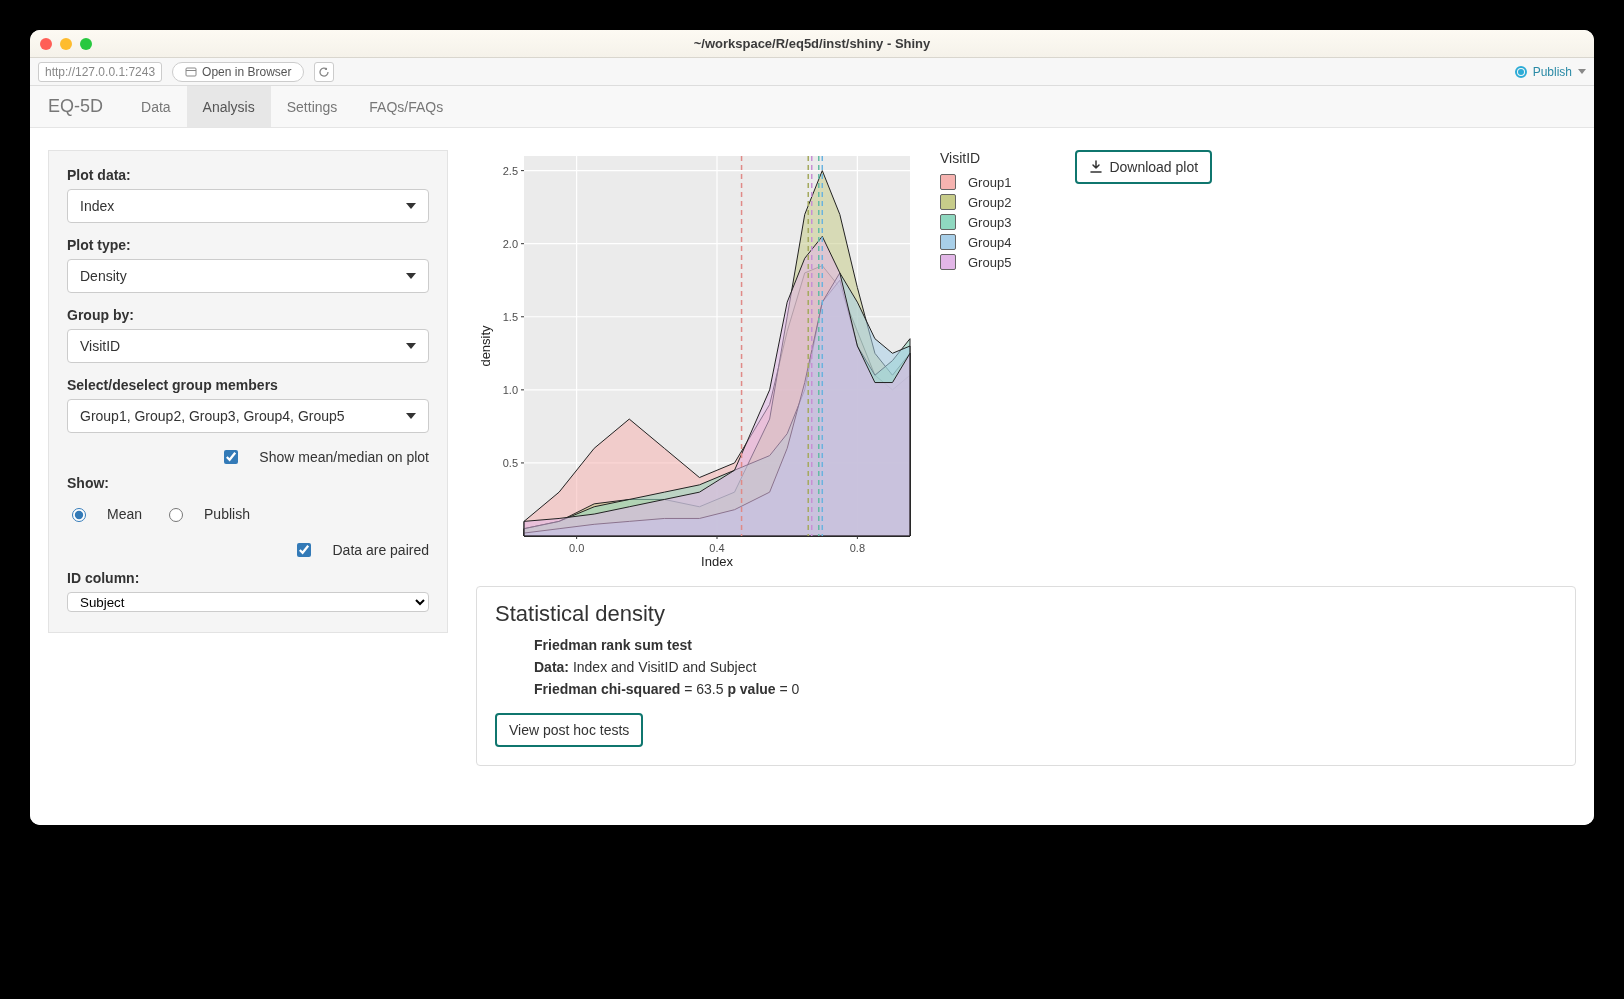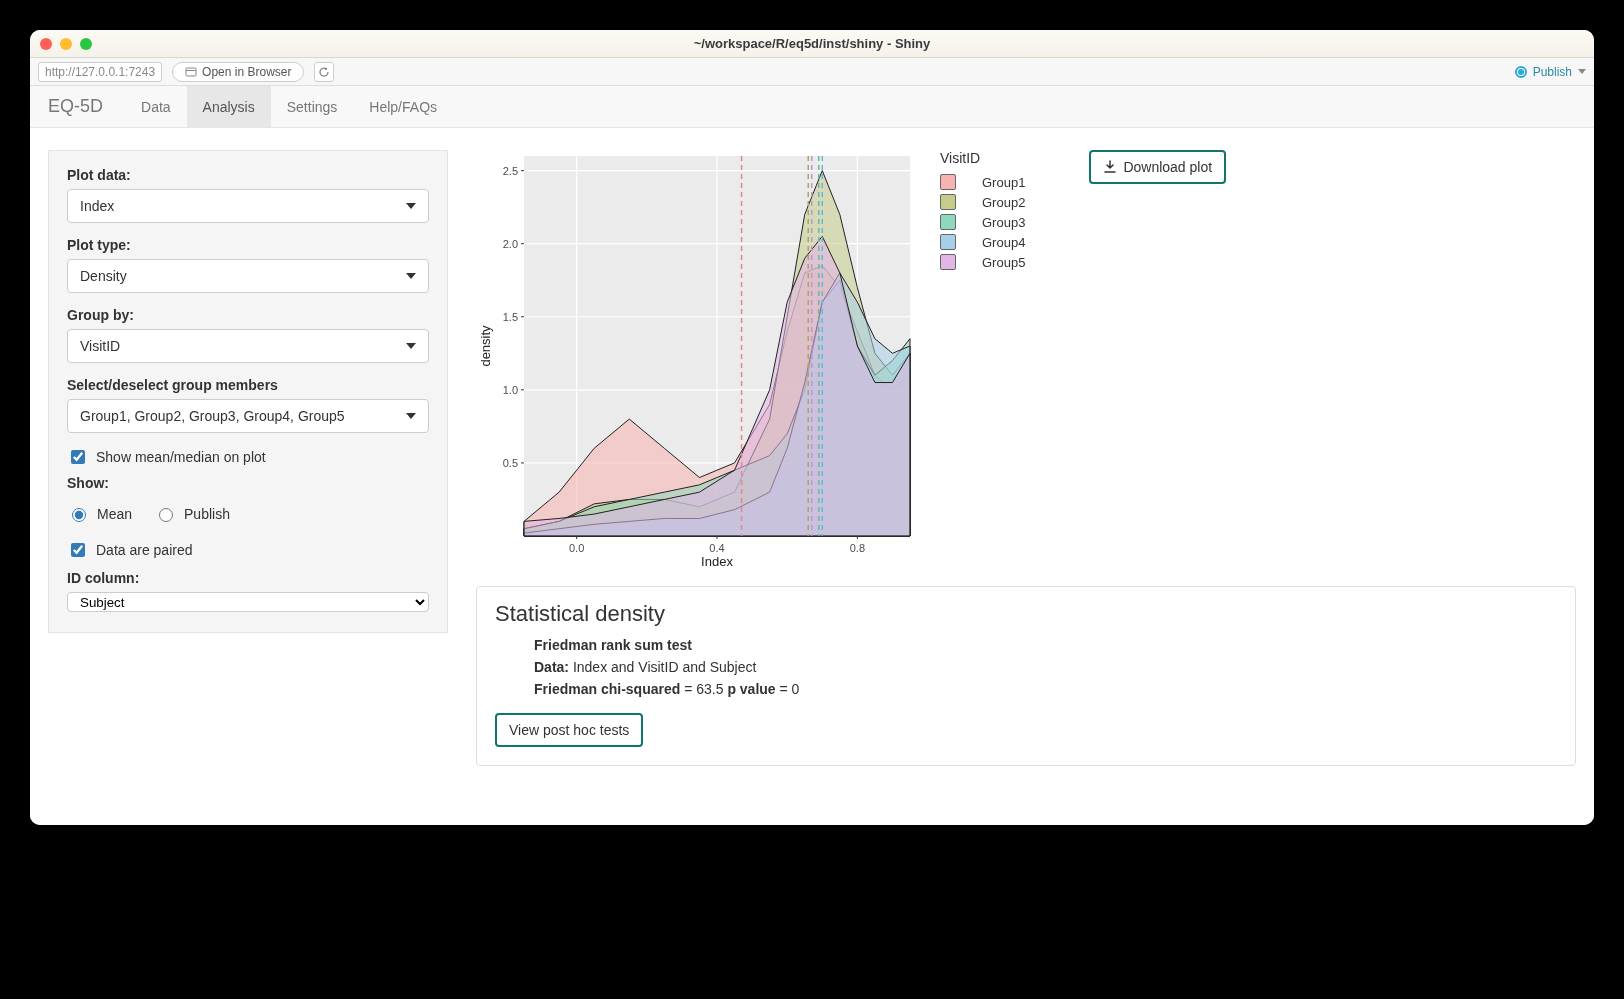--- a/index.html
+++ b/index.html
@@ -22,34 +22,34 @@
   .brand { font-size:18px; font-weight:400; color:#777; margin-right:22px; }
   .nav-tab { padding:0 16px; height:100%; display:flex; align-items:center; color:#777; cursor:pointer; }
   .nav-tab.active { background:#e7e7e7; color:#555; }
   .body { flex:1; display:flex; gap:28px; padding:22px 18px 22px 18px; overflow:auto; background:#fff; }
   .sidebar { width:400px; }
   .well { border:1px solid #e3e3e3; border-radius:0; background:#f5f5f5; padding:16px 18px 20px; }
   .form-label { font-weight:700; display:block; margin-bottom:6px; }
   .form-control, .fake-select { width:100%; height:34px; background:#fff; border:1px solid #ccc; border-radius:4px; padding:0 30px 0 12px; display:flex; align-items:center; position:relative; }
   .fake-select .caret, .fake-dd .caret { position:absolute; right:12px; top:50%; transform:translateY(-50%); border-left:5px solid transparent; border-right:5px solid transparent; border-top:6px solid #333; }
   .form-group { margin-bottom:14px; }
-  .checkbox, .radio { display:flex; align-items:center; gap:8px; margin:8px 0; }
+  .checkbox, .radio { display:flex; align-items:center; gap:18px; margin:8px 0;justify-content:flex-end; }
   .radio-row { display:flex; gap:22px; }
   input[type=checkbox], input[type=radio] { accent-color:#337ab7; width:14px; height:14px; }
   .main { flex:1; display:flex; flex-direction:column; }
   .plotwrap { display:flex; align-items:flex-start; gap:24px; }
   .plot-svg { width:440px; height:422px; }
   .btn { display:inline-flex; align-items:center; gap:6px; border:2px solid #0f766e; border-radius:4px; background:#fff; padding:7px 12px; cursor:pointer; font-size:14px; color:#333; }
   .stat-panel { margin-top:14px; border:1px solid #ddd; border-radius:4px; padding:14px 18px 18px; }
   .stat-panel h3 { margin:0 0 10px 0; font-size:22px; font-weight:500; color:#333; }
   .stat-line { margin:6px 0; font-size:14px;padding-left:39px; }
   .stat-line b { font-weight:700; }
   .legend { font-size:13px; }
   .legend-title { font-weight:400; margin-bottom:6px; font-size:14px; }
-  .legend-row { display:flex; align-items:center; gap:26px; padding:2px 0; }
+  .legend-row { display:flex; align-items:center; gap:12px; padding:2px 0; }
   .swatch { width:16px; height:16px; border:1px solid #666; border-radius:2px; }
   .download-col { display:flex; align-items:center; margin-left:40px; }
   .real-select { width:100%; height:20px; border:1px solid #ccc; border-radius:4px; background:#fff; padding:0 8px; }
 </style>
 </head>
 <body>
 
 <div class="stage">
   <div class="macwindow">
 
@@ -83,21 +83,21 @@
         <span style="border-left:4px solid transparent;border-right:4px solid transparent;border-top:5px solid #888;display:inline-block"></span>
       </div>
     </div>
 
     <div class="navbar">
       <div class="brand">EQ-5D</div>
       <div id="nav-tabs" style="display: flex; height: 100%;">
           <div class="nav-tab">Data</div>
           <div class="nav-tab active">Analysis</div>
           <div class="nav-tab">Settings</div>
-          <div class="nav-tab">Help/FAQs</div>
+          <div class="nav-tab">FAQs/FAQs</div>
         </div>
     </div>
 
     <div class="body">
 
       <div class="sidebar">
         <div class="well">
 
           <div class="form-group">
             <label class="form-label">Plot data:</label>

